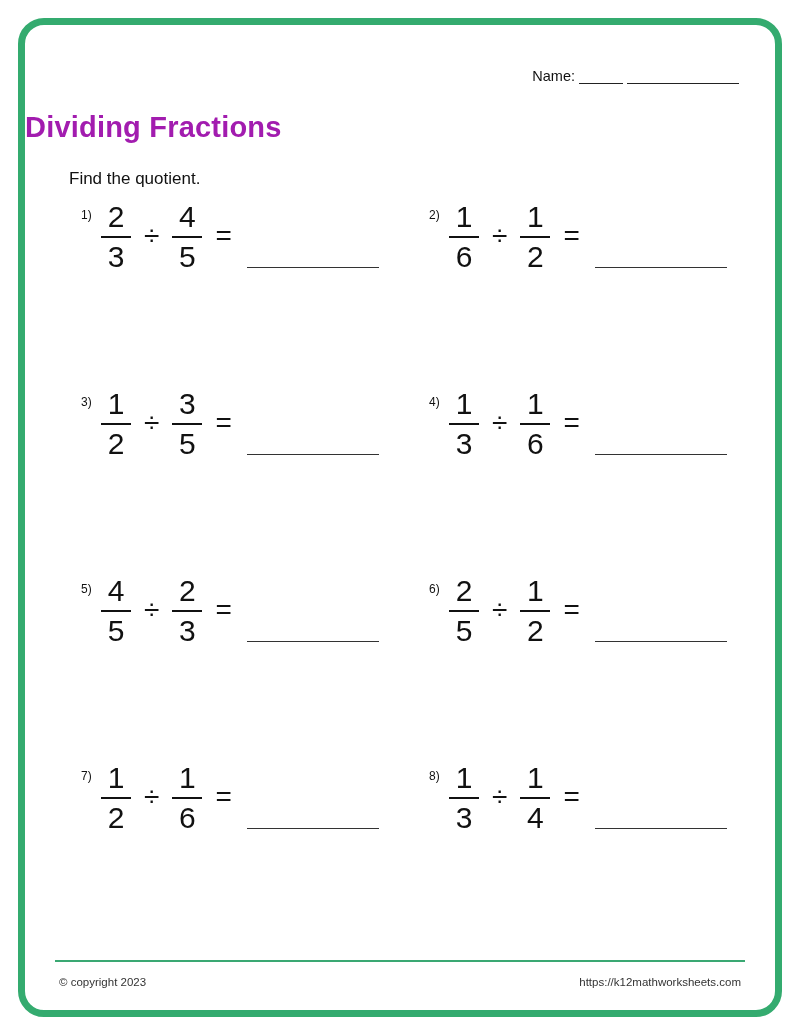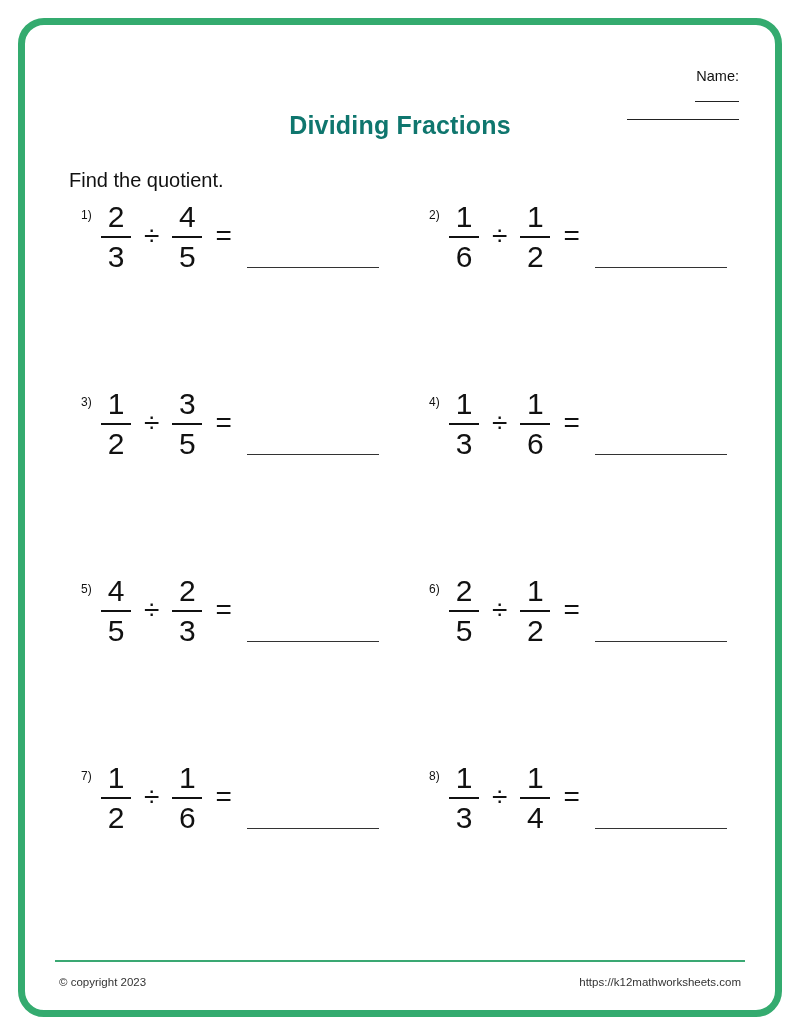--- a/index.html
+++ b/index.html
@@ -29,21 +29,20 @@
   
   .name-row {
     position: absolute;
     top: 44px;
     right: 36px;
     display: flex;
     align-items: flex-end;
     gap: 4px;
     font-size: 14.5px;
     color: #111;
-    flex-direction: column;
   }
   .name-label { line-height: 1; }
   .name-blank-a {
     display: inline-block;
     width: 44px;
     border-bottom: 1.4px solid #222;
     height: 14px;
   }
   .name-blank-b {
     display: inline-block;
@@ -51,33 +50,33 @@
     border-bottom: 1.4px solid #222;
     height: 14px;
   }
 
   
   .title {
     position: absolute;
     top: 86px;
     left: 0;
     right: 0;
-    text-align: center;
-    font-size: 25px;
+    text-align: left;
+    font-size: 29px;
     font-weight: bold;
-    color: #0f766e;
+    color: #a21caf;
     letter-spacing: .2px;
   }
 
   
   .instruction {
     position: absolute;
     top: 144px;
     left: 44px;
-    font-size: 20px;
+    font-size: 17px;
     color: #111;
     text-align: right;
   }
 
   
   .grid {
     position: absolute;
     top: 175px;
     left: 34px;
     right: 20px;

